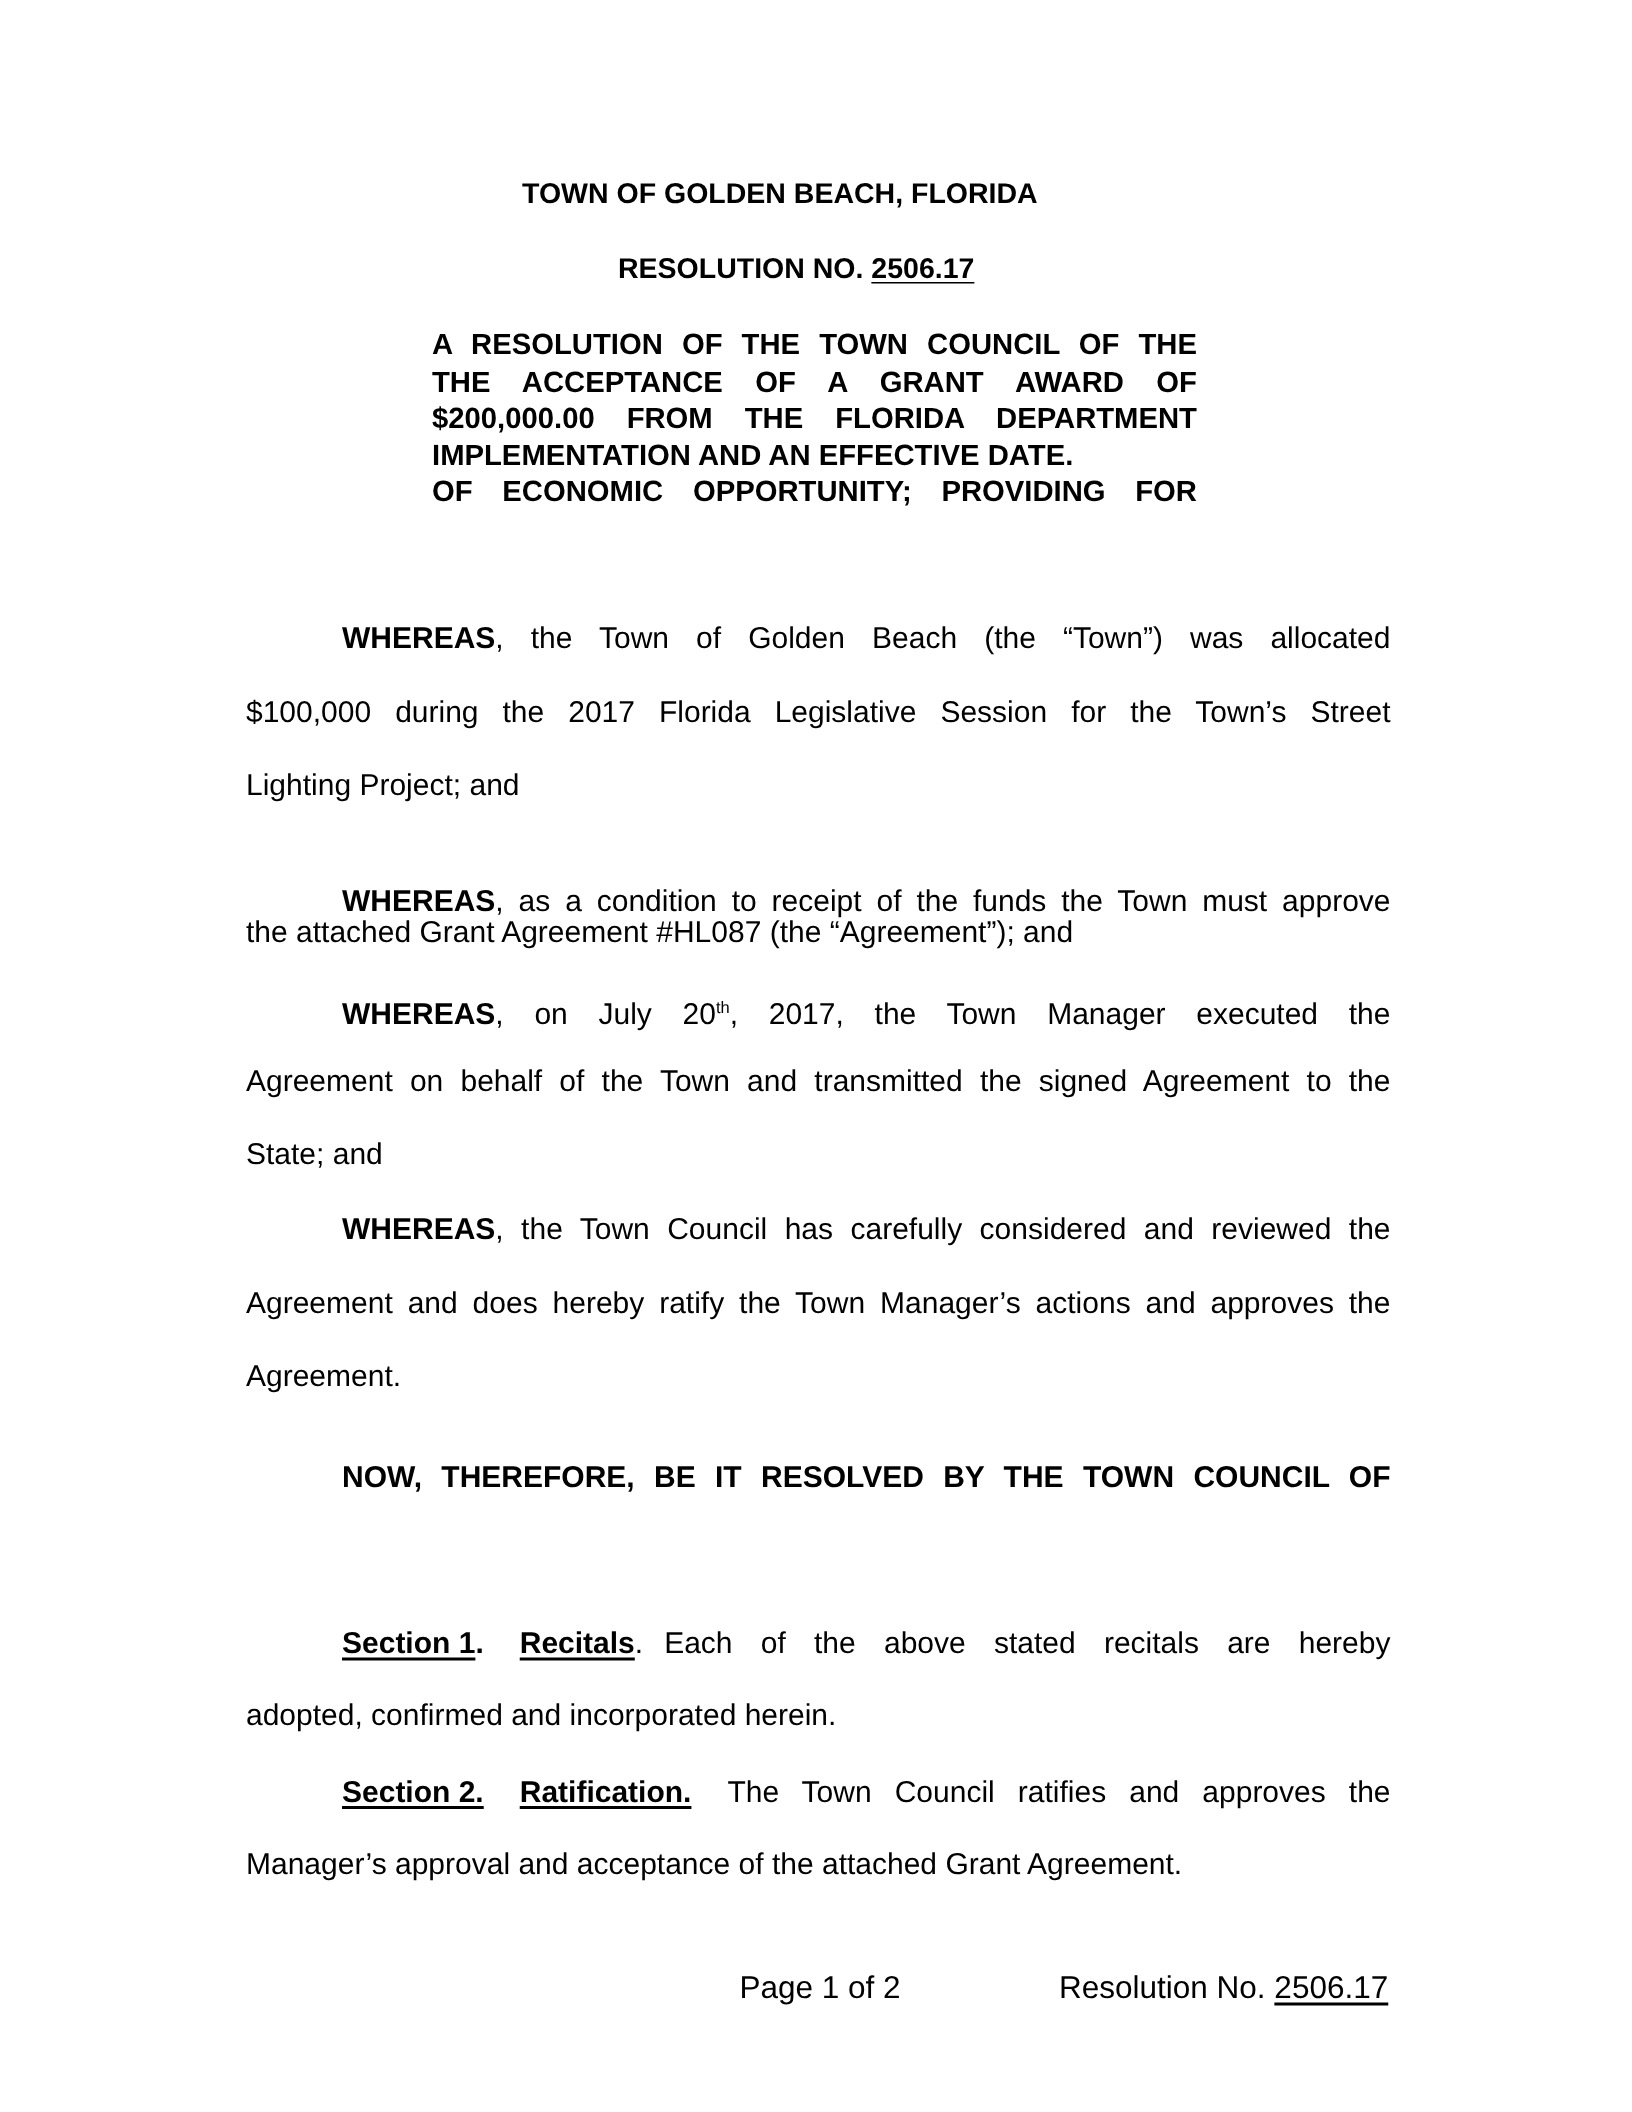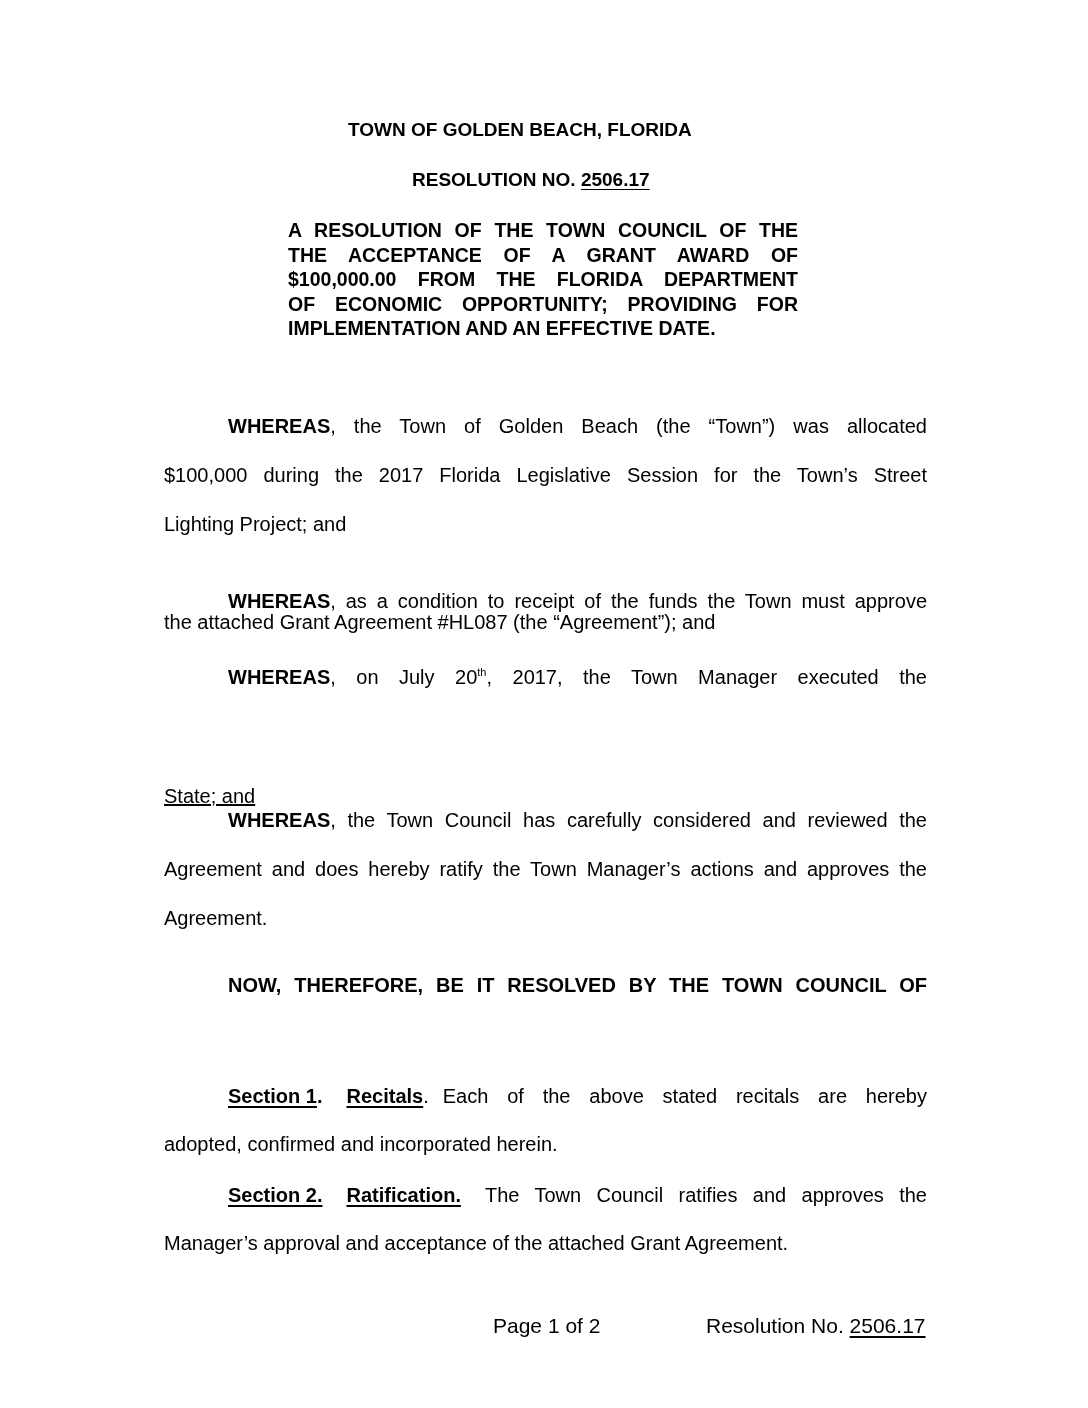--- a/index.html
+++ b/index.html
@@ -26,23 +26,23 @@
   <div class="t hdr" style="left:348px; top:119px;">
     <span>TOWN OF GOLDEN BEACH, FLORIDA</span>
   </div>
   <div class="t hdr" style="left:412px; top:169px;">
     <span style="white-space:pre;">RESOLUTION NO. </span><span class="u">2506.17</span>
   </div>
 
   <div class="title-block">
     <span class="l">A RESOLUTION OF THE TOWN COUNCIL OF THE</span>
     <span class="l">THE ACCEPTANCE OF A GRANT AWARD OF</span>
-    <span class="l">$100,000.00 FROM THE FLORIDA DEPARTMENT</span>
+    <span class="l">$200,000.00 FROM THE FLORIDA DEPARTMENT</span>
+    <span class="l last">IMPLEMENTATION AND AN EFFECTIVE DATE.</span>
     <span class="l">OF ECONOMIC OPPORTUNITY; PROVIDING FOR</span>
-    <span class="l last">IMPLEMENTATION AND AN EFFECTIVE DATE.</span>
   </div>
 
   <div class="body-line ind just" style="top:414px;">
     <span class="bold">WHEREAS</span><span>, the Town of Golden Beach (the “Town”) was allocated</span>
   </div>
   <div class="body-line just" style="top:463px;">
     <span>$100,000 during the 2017 Florida Legislative Session for the Town’s Street</span>
   </div>
   <div class="body-line" style="top:512px;">
     <span>Lighting Project; and</span>
@@ -51,21 +51,24 @@
   <div class="body-line ind just" style="top:589px;">
     <span class="bold">WHEREAS</span><span>, as a condition to receipt of the funds the Town must approve</span>
   </div>
   <div class="body-line" style="top:610px;">
     <span>the attached Grant Agreement #HL087 (the “Agreement”); and</span>
   </div>
 
   <div class="body-line ind just" style="top:660px;">
     <span class="bold">WHEREAS</span><span>, on July 20</span><sup style="font-size:11px;">th</sup><span>, 2017, the Town Manager executed the</span>
   </div>
-  <div class="body-line" style="top:784px;text-decoration:underline;">
+  <div class="body-line just" style="top:709px;">
+    <span>Agreement on behalf of the Town and transmitted the signed Agreement to the</span>
+  </div>
+  <div class="body-line" style="top:758px;">
     <span>State; and</span>
   </div>
 
   <div class="body-line ind just" style="top:808px;">
     <span class="bold">WHEREAS</span><span>, the Town Council has carefully considered and reviewed the</span>
   </div>
   <div class="body-line just" style="top:857px;">
     <span>Agreement and does hereby ratify the Town Manager’s actions and approves the</span>
   </div>
   <div class="body-line" style="top:906px;">

